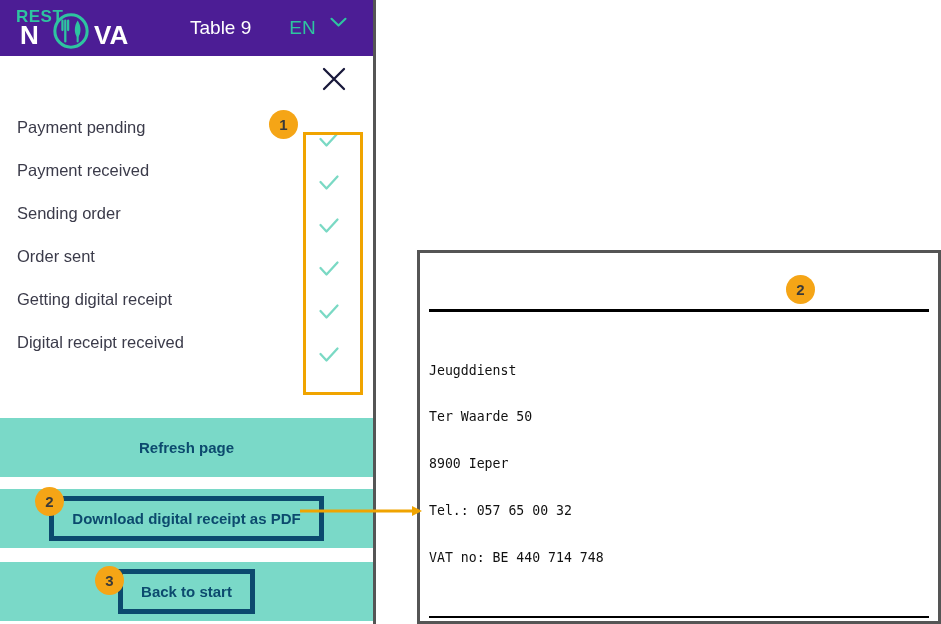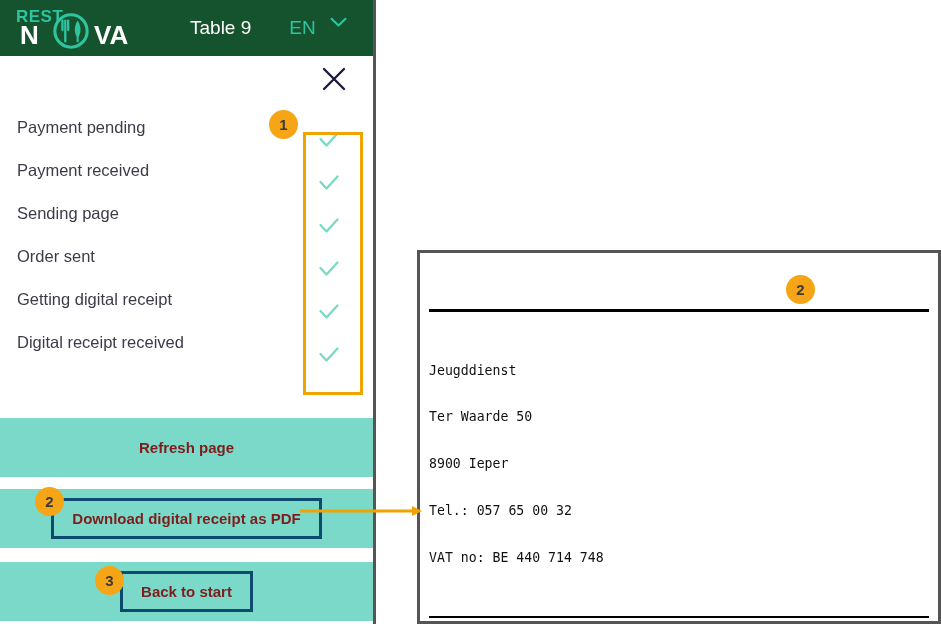--- a/index.html
+++ b/index.html
@@ -26,21 +26,21 @@
     background: #ffffff;
     border-right: 3px solid #555555;
     box-sizing: border-box;
     overflow: hidden;
   }
 
   
   #app-header {
     position: relative;
     height: 56px;
-    background: #14532d;
+    background: #4c1d95;
     display: flex;
     align-items: center;
     box-sizing: border-box;
   }
   #logo {
     position: relative;
     width: 140px;
     height: 46px;
     margin-left: 12px;
     flex: none;
@@ -153,36 +153,36 @@
 
   
   #actions {
     position: absolute;
     left: 0;
     top: 418px;
     width: 373px;
   }
   .action-btn {
     background: #7ad9c8;
-    color: #7f1d1d;
+    color: #0c4a6e;
     font-weight: bold;
     font-size: 15px;
     display: flex;
     align-items: center;
     justify-content: center;
     cursor: pointer;
     position: relative;
     box-sizing: border-box;
   }
   #refresh-btn { height: 59px; }
   #download-btn { height: 59px; margin-top: 12px; }
   #back-btn { height: 59px; margin-top: 14px; }
 
   .btn-outline {
-    border: 3px solid #0c4a6e;
+    border: 5px solid #0c4a6e;
     padding: 9px 18px;
     box-sizing: border-box;
     display: inline-flex;
     align-items: center;
     justify-content: center;
   }
 
   
   .badge {
     position: absolute;
@@ -291,21 +291,21 @@
     </div>
 
     <div class="check-row">
       <span class="check-label">Payment received</span>
       <svg class="check-mark" viewBox="0 0 22 22">
         <path d="M2.5 10 L8.5 16.5 L19.5 4.5" fill="none" stroke="#7ad9c4" stroke-width="2.3" stroke-linecap="round" stroke-linejoin="round"></path>
       </svg>
     </div>
 
     <div class="check-row">
-      <span class="check-label">Sending page</span>
+      <span class="check-label">Sending order</span>
       <svg class="check-mark" viewBox="0 0 22 22">
         <path d="M2.5 10 L8.5 16.5 L19.5 4.5" fill="none" stroke="#7ad9c4" stroke-width="2.3" stroke-linecap="round" stroke-linejoin="round"></path>
       </svg>
     </div>
 
     <div class="check-row">
       <span class="check-label">Order sent</span>
       <svg class="check-mark" viewBox="0 0 22 22">
         <path d="M2.5 10 L8.5 16.5 L19.5 4.5" fill="none" stroke="#7ad9c4" stroke-width="2.3" stroke-linecap="round" stroke-linejoin="round"></path>
       </svg>

